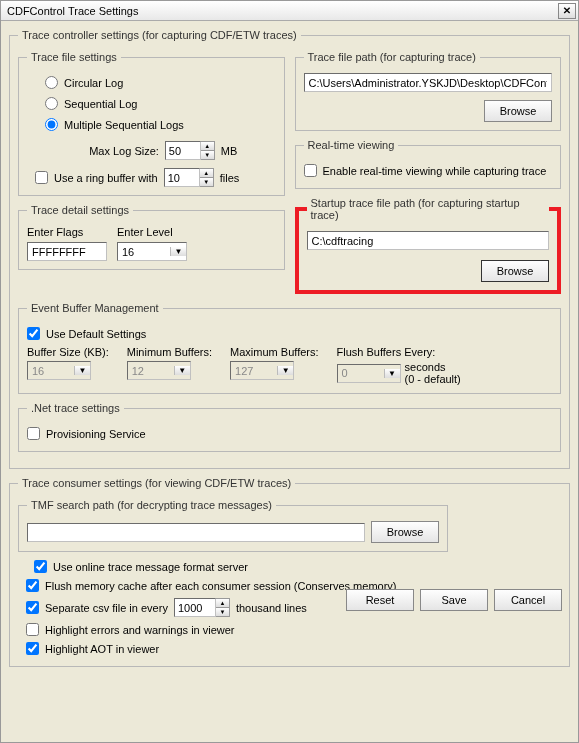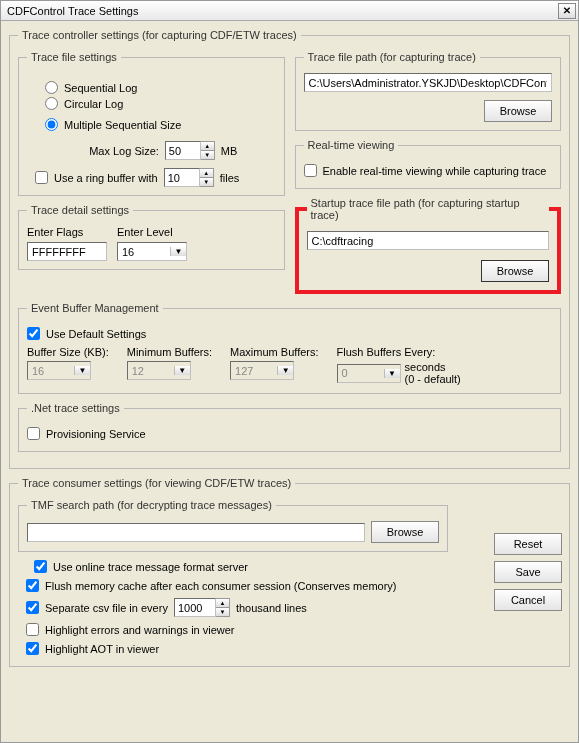--- a/index.html
+++ b/index.html
@@ -117,21 +117,21 @@
 .small-gap { margin-top: 6px; }
 .highlight-red {
   border: 4px solid #ed1c24 !important;
   padding: 7px 5px 5px 5px;
 }
 .evb-row { display:flex; gap: 18px; margin-top:6px; }
 .evb-col { display:flex; flex-direction:column; font-size:11px; }
 .evb-col .sub { display:flex; align-items:center; gap:4px; margin-top:3px;}
 .buttons-dock {
   position:absolute; right:16px; bottom:72px;
-  display:flex; flex-direction:column; gap:6px;
+  display:flex; flex-direction:row; gap:6px;
 }
 .consumer-inner { width: 430px; }
 </style>
 </head>
 <body>
 
 <div class="window">
   <div class="titlebar">
     <span>CDFControl Trace Settings</span>
     <div class="close-btn">
@@ -143,31 +143,31 @@
 
     <fieldset class="grp">
       <legend>Trace controller settings (for capturing CDF/ETW traces)</legend>
 
       <div class="row">
 
         <div class="col" style="max-width:270px;">
           <fieldset class="grp">
             <legend>Trace file settings</legend>
 
-            <label class="rad" style="margin-left:18px; margin-top:8px;">
-              <input type="radio" name="logtype" style="">
-              <span>Sequential Log</span>
-            </label>
             <label class="rad" style="margin-left:18px;">
               <input type="radio" name="logtype" style="">
               <span>Circular Log</span>
             </label>
             <label class="rad" style="margin-left:18px; margin-top:8px;">
+              <input type="radio" name="logtype" style="">
+              <span>Sequential Log</span>
+            </label>
+            <label class="rad" style="margin-left:18px; margin-top:8px;">
               <input type="radio" name="logtype" checked="" style="">
-              <span>Multiple Sequential Size</span>
+              <span>Multiple Sequential Logs</span>
             </label>
 
             <div class="inline" style="margin-left:24px; margin-top:10px;justify-content:center;">
               <span>Max Log Size:</span>
               <div class="spin">
                 <input value="50" style="">
                 <div class="btns">
                     <span>▲</span>
                     <span>▼</span>
                   </div>

